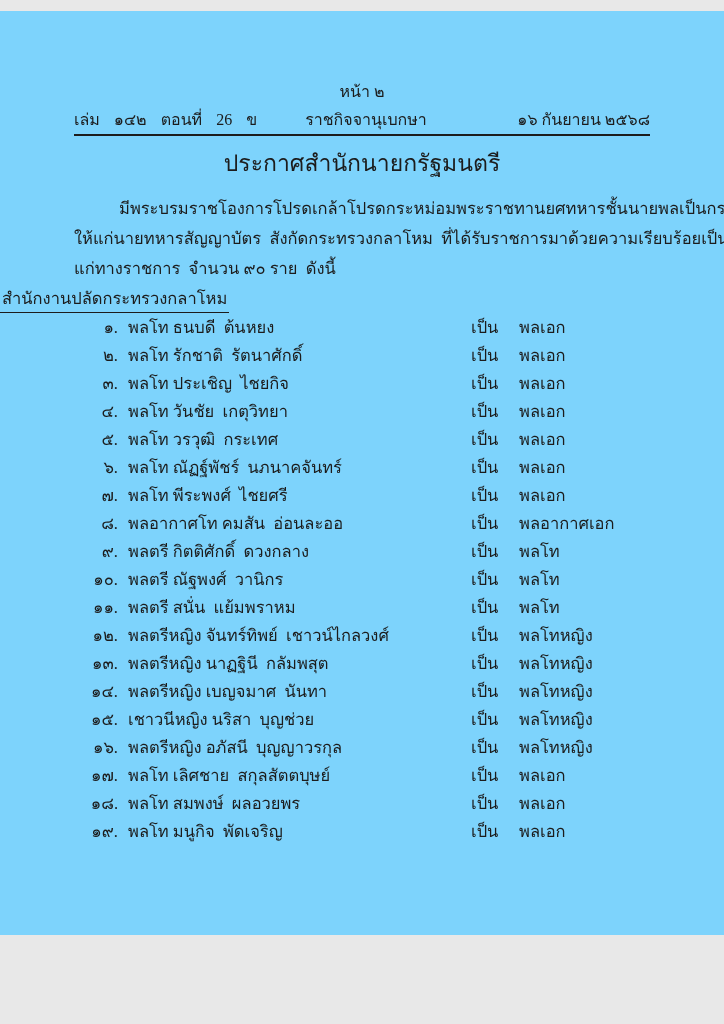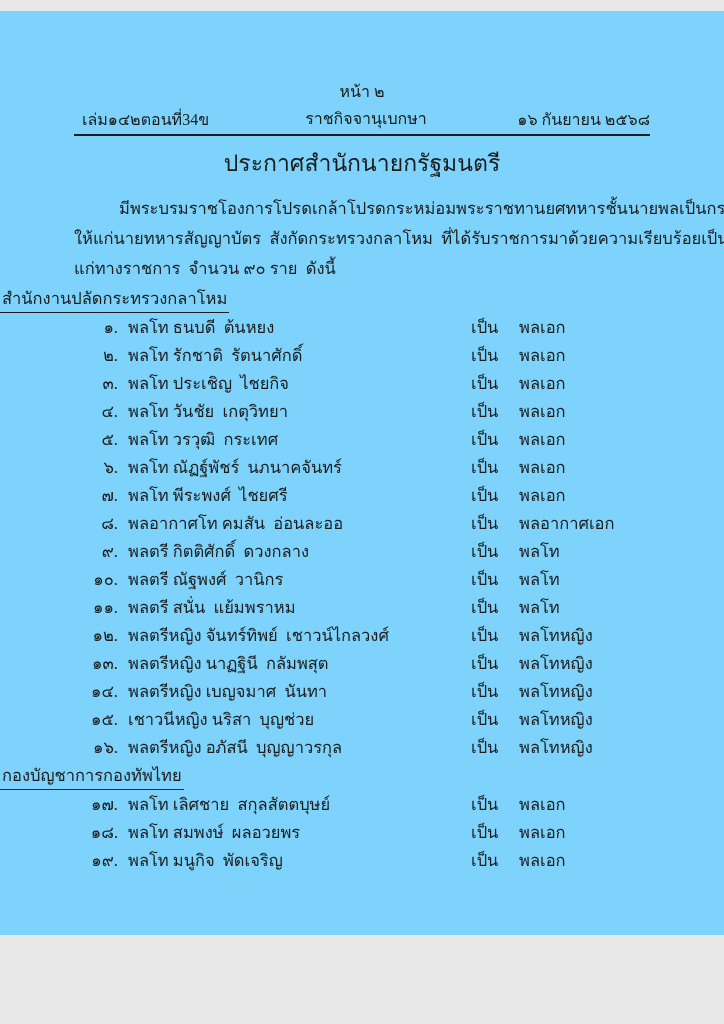--- a/index.html
+++ b/index.html
@@ -16,22 +16,22 @@
     padding-top:70px;
     text-align:center;
     font-size:16px;
     height:22px; line-height:22px;
   }
   .masthead-row {
     width:576px; margin:6px auto 0;
     position:relative;
     font-size:16px; height:22px; line-height:22px;
   }
-  .m-left { position:absolute; left:8px; top:0; display:flex; }
-  .m-center { position:absolute; left:8px; right:0; top:0; text-align:center;font-family:Liberation Mono, monospace; }
+  .m-left { position:absolute; left:0; top:0; display:flex; gap:14px; }
+  .m-center { position:absolute; left:8px; right:0; top:0; text-align:center; }
   .m-right { position:absolute; right:0; top:0; display:flex; gap:10px; }
   .rule {
     width:576px; margin:3px auto 0;
     border:none; border-top:2px solid #1c1c1c;
   }
   .doc-title {
     text-align:center; font-size:23px;
     margin-top:13px; line-height:30px;
   }
   .doc-subject {
@@ -72,21 +72,21 @@
 <div class="page">
 
   <div class="page-label">หน้า ๒</div>
 
   <div class="masthead-row">
     <div class="m-center">ราชกิจจานุเบกษา</div>
     <div class="m-left">
       <span>เล่ม</span>
       <span>๑๔๒</span>
       <span>ตอนที่</span>
-      <span>34</span>
+      <span>26</span>
       <span>ข</span>
     </div>
     <div class="m-right">
       <span>๑๖ กันยายน ๒๕๖๘</span>
     </div>
   </div>
 
   <hr class="rule">
 
   <div class="doc-title">ประกาศสำนักนายกรัฐมนตรี</div>
@@ -193,23 +193,20 @@
       <span class="rk">พลโทหญิง</span>
     </div>
     <div class="row">
       <span class="no">๑๖.</span>
       <span class="nm">พลตรีหญิง อภัสนี  บุญญาวรกุล</span>
       <span class="to">เป็น</span>
       <span class="rk">พลโทหญิง</span>
     </div>
   </div>
 
-  <div class="section-heading">
-    <span>กองบัญชาการกองทัพไทย</span>
-  </div>
 
   <div class="rows">
     <div class="row">
       <span class="no">๑๗.</span>
       <span class="nm">พลโท เลิศชาย  สกุลสัตตบุษย์</span>
       <span class="to">เป็น</span>
       <span class="rk">พลเอก</span>
     </div>
     <div class="row">
       <span class="no">๑๘.</span>

